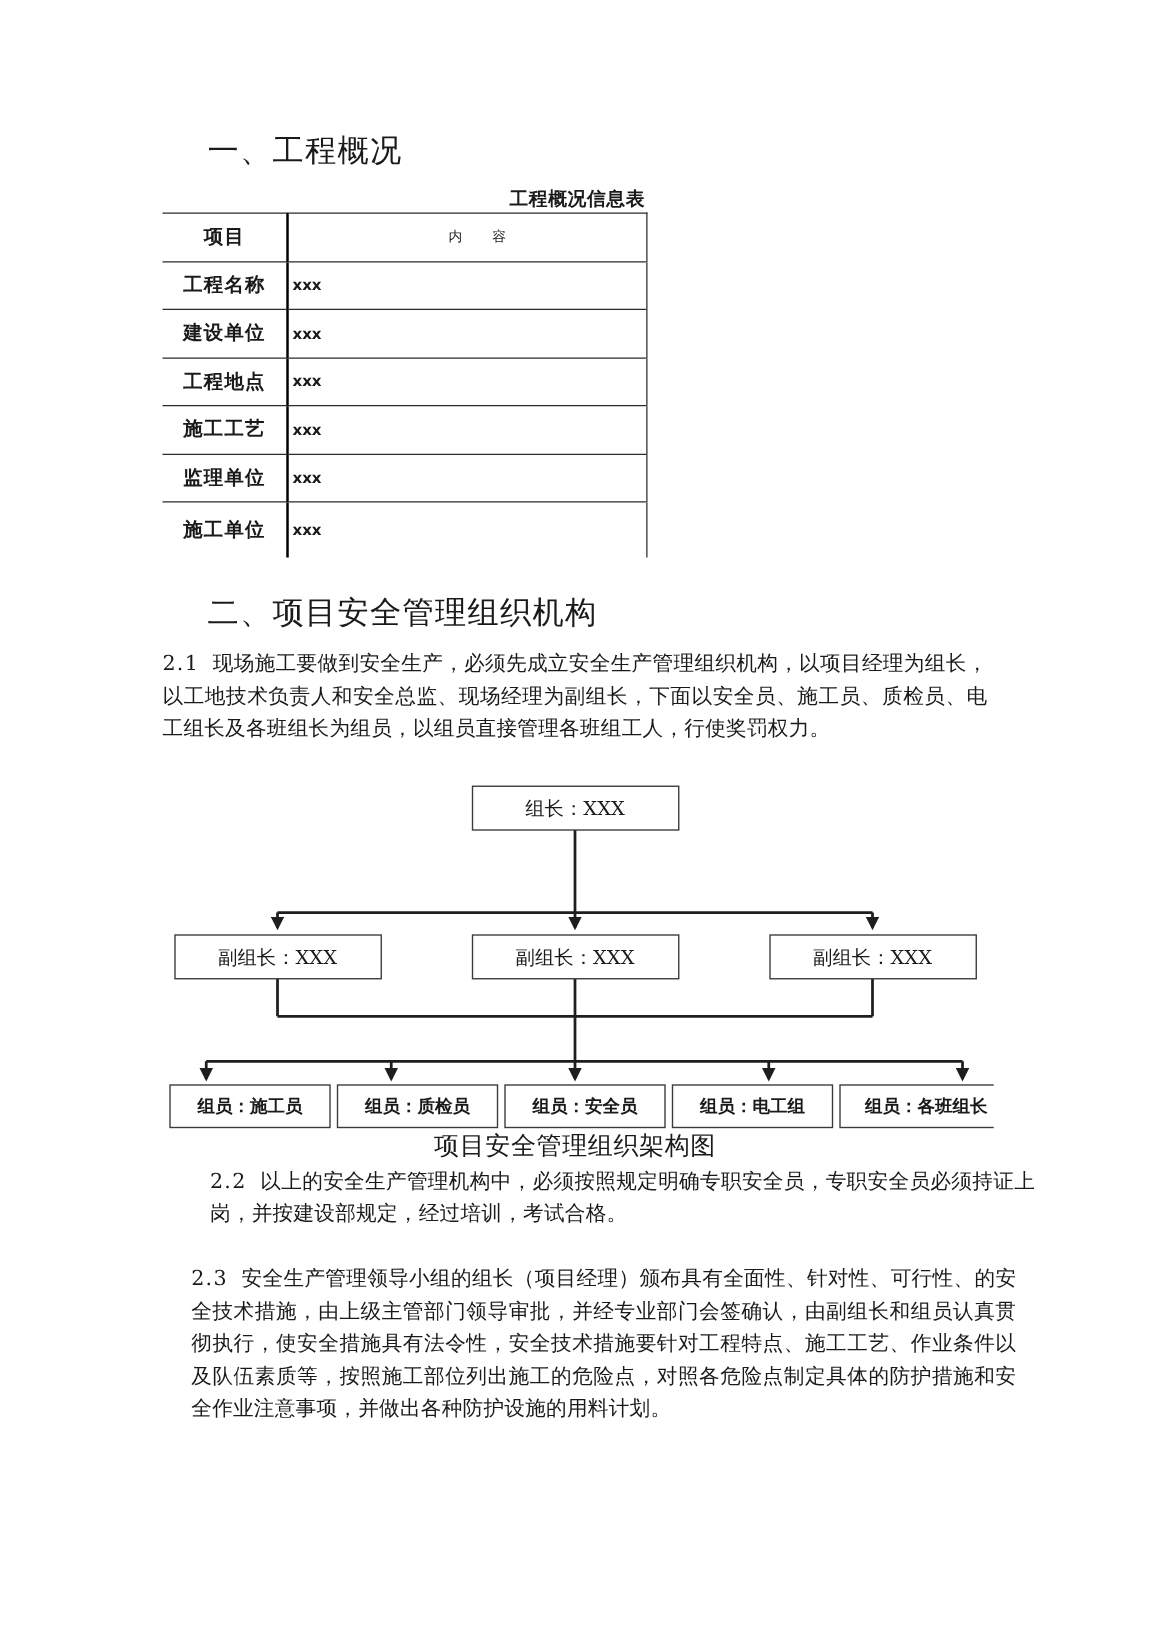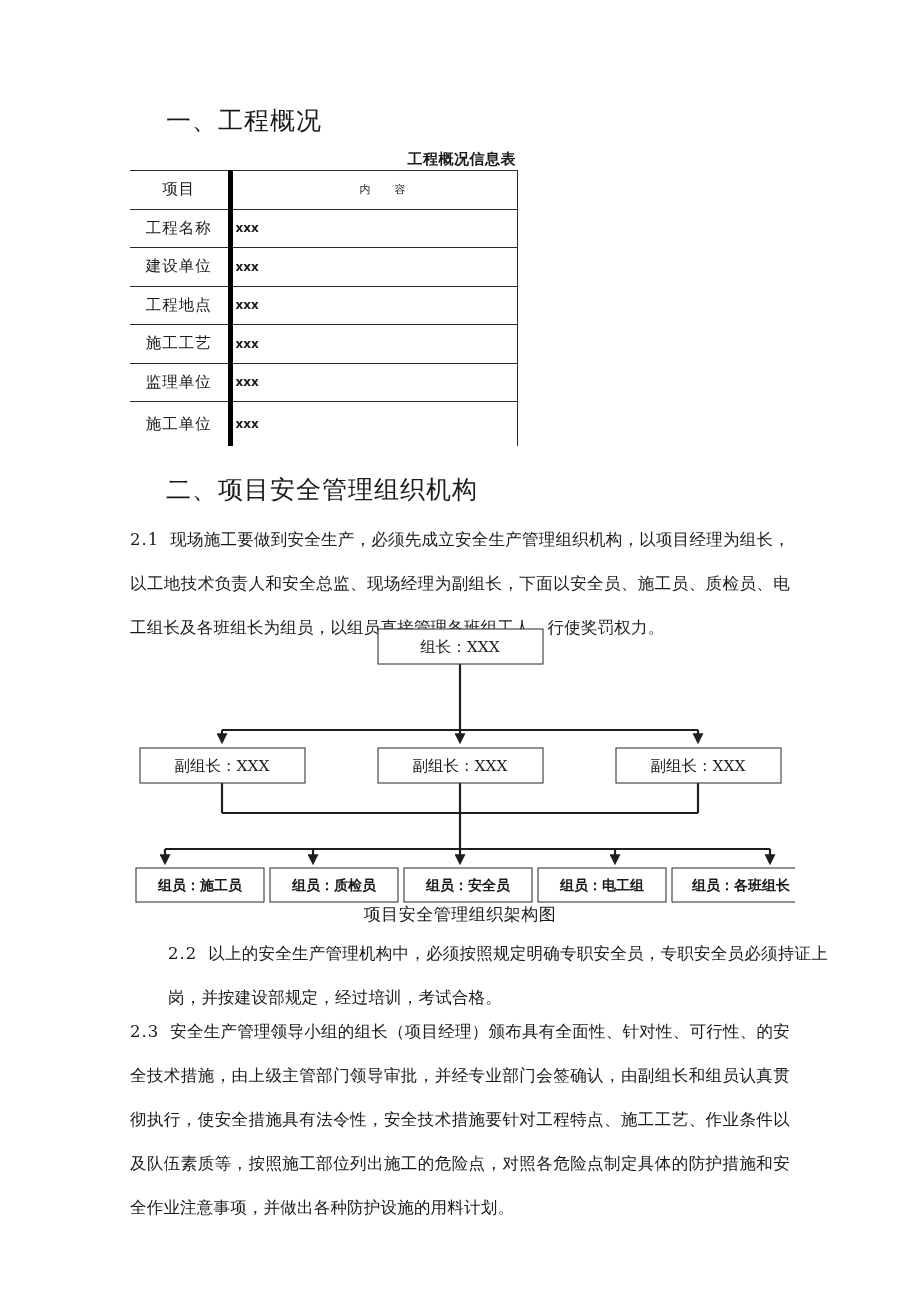--- a/index.html
+++ b/index.html
@@ -63,21 +63,22 @@
   .info-table tr { height: 38.5px; }
   .info-table td {
     padding: 0;
     vertical-align: middle;
     border-top: 1px solid #2b2b2b;
     border-bottom: none;
   }
   .info-table td.label {
     text-align: center;
     letter-spacing: 1px;
-    border-right: 5px solid #000000;
+    border-right: 2px solid #000000;
+    font-weight: bold;
   }
   .info-table td.value {
     padding-left: 3px;
     font-family: "DejaVu Sans", "Liberation Sans", sans-serif;
     font-weight: bold;
     font-size: 12px;
     letter-spacing: 0px;
   }
   .info-table tr.head td {
     text-align: center;
@@ -96,32 +97,32 @@
   }
   .info-table td.rightedge { border-right: 1px solid #2b2b2b; }
   .info-table tr.last td { height: 44px; }
 
   
   .para {
     position: absolute;
     left: 130px;
     width: 660px;
     font-size: 16.5px;
-    line-height: 44px;
+    line-height: 26px;
     text-align: justify;
     text-justify: inter-ideograph;
     letter-spacing: 0.2px;
   }
   .para .num {
     font-family: "DejaVu Serif", "Liberation Serif", serif;
     letter-spacing: 1px;
   }
   #para-2-1 { top: 518px; }
   #para-2-2 { top: 932px; margin-left: 38px; }
-  #para-2-3 { top: 1010px; }
+  #para-2-3 { top: 1010px; margin-left: 23px; }
 
   
   .org-chart {
     position: absolute;
     left: 125px;
     top: 620px;
     width: 670px;
     height: 290px;
   }
   .org-chart svg { display: block; }
@@ -145,21 +146,21 @@
     stroke: #1e1e1e;
     stroke-width: 2.2;
     fill: none;
   }
   .chart-caption {
     position: absolute;
     left: 125px;
     top: 903px;
     width: 670px;
     text-align: center;
-    font-size: 17px;
+    font-size: 20px;
     letter-spacing: .5px;
   }
 </style>
 </head>
 <body>
 
 <div class="page">
 
   <div class="h1" id="heading-1">一、工程概况</div>
 

